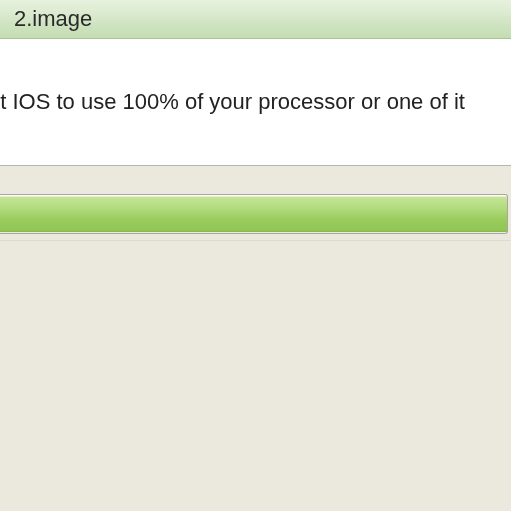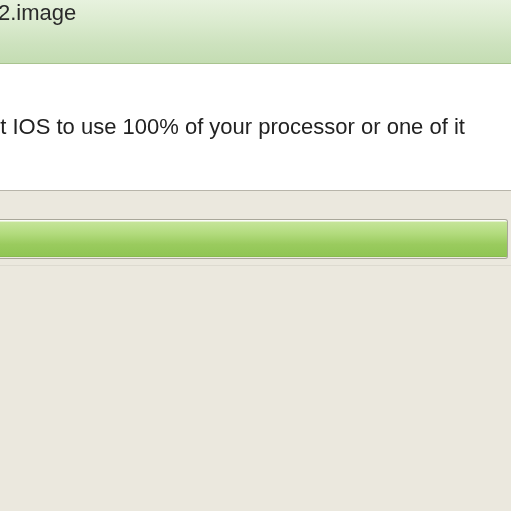--- a/index.html
+++ b/index.html
@@ -2,29 +2,30 @@
 <html><head>
 <meta charset="utf-8">
 <style>
   * { margin: 0; padding: 0; box-sizing: border-box; }
   html, body { width: 511px; height: 511px; overflow: hidden; }
   body {
     font-family: "Segoe UI", Tahoma, Arial, sans-serif;
     background: #ebe8de;
   }
   .titlebar {
-    height: 64px;
+    height: 39px;
     background: linear-gradient(to bottom,
       #e7f2de 0%,
       #dbebcf 35%,
       #cde2be 70%,
       #c4ddb3 100%);
     border-bottom: 1px solid #a9c48f;
     display: flex;
-    padding-left: 0;
+    align-items: center;
+    padding-left: 16px;
     position: relative;
   }
   .titlebar-text {
     font-size: 22px;
     color: #2a2a2a;
     padding-left: 0;
     margin-left: -2px;
     white-space: nowrap;
   }
   .content-top {

